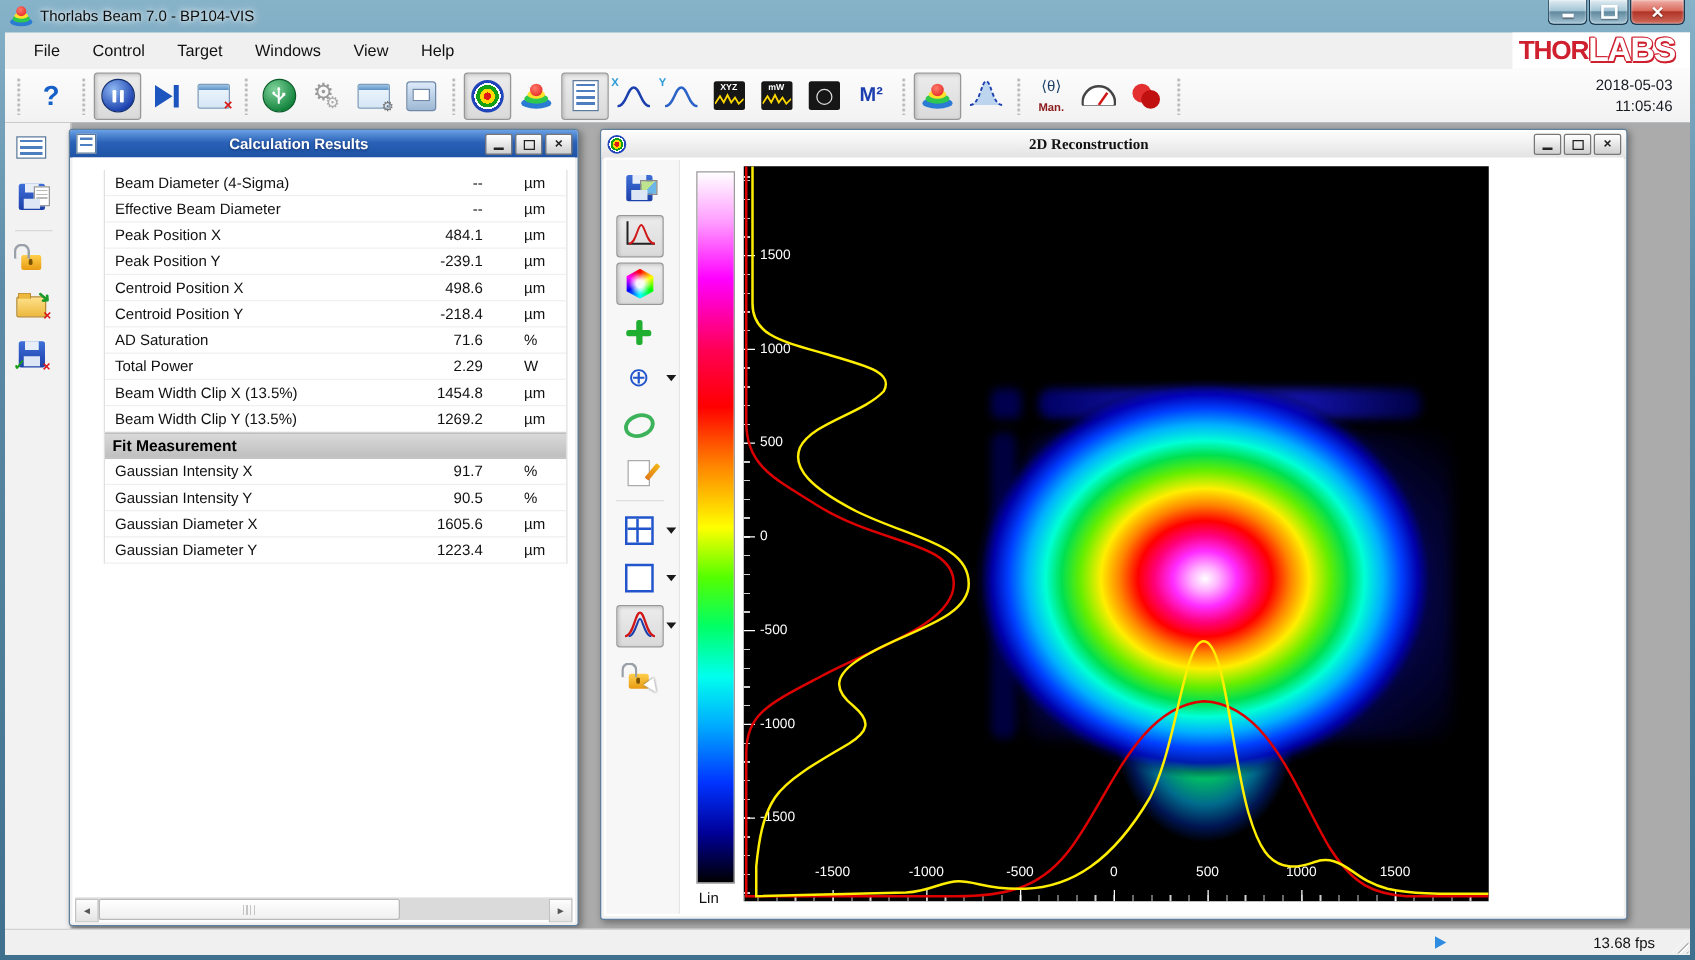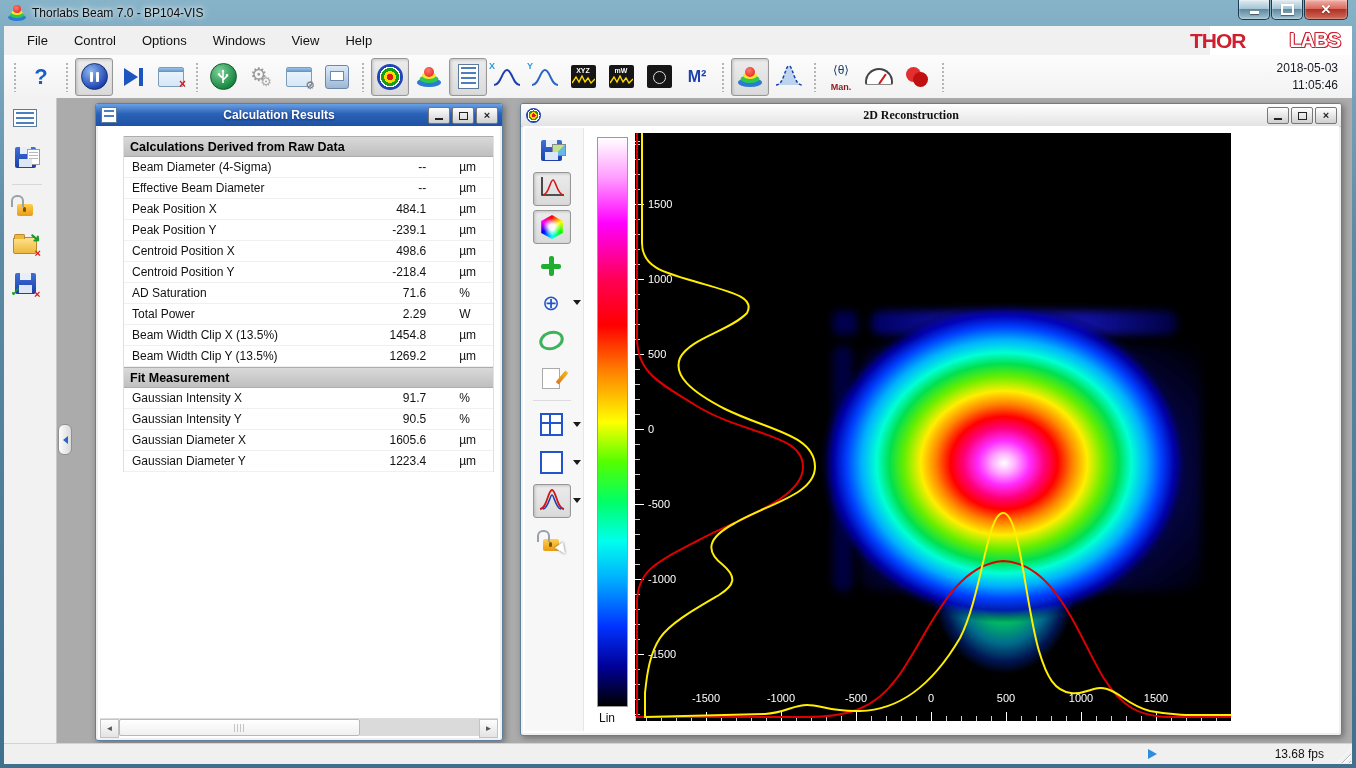--- a/index.html
+++ b/index.html
@@ -17,23 +17,23 @@
   
   .cone{position:relative;width:18px;height:16px;}
   .cone i{position:absolute;left:50%;transform:translateX(-50%);border-radius:50%;}
   .cone .c1{bottom:0;width:18px;height:7px;background:#2b7bd4;}
   .cone .c2{bottom:3px;width:14px;height:6px;background:#2ec84e;}
   .cone .c3{bottom:6px;width:11px;height:5px;background:#ffe12b;}
   .cone .c4{bottom:8px;width:8px;height:8px;background:radial-gradient(circle at 40% 35%,#ff7a6a,#e01818);}
   
   .menubar{position:absolute;top:26px;left:4px;right:4px;height:29px;background:#f0f0f0;display:flex;align-items:center;padding-left:10px;border-bottom:1px solid #e2e2e2;}
   .menu-item{font-size:13px;color:#111;padding:4px 13px;cursor:default;}
-  .logo{position:absolute;right:0;top:0;height:29px;background:#fff;display:flex;align-items:center;justify-content:flex-end;padding:0 12px;width:118px;gap:44px;}
+  .logo{position:absolute;right:0;top:0;height:29px;background:#fff;display:flex;align-items:center;justify-content:flex-end;padding:0 12px;width:118px;}
   .logo .thor{color:#cf2030;font-weight:bold;font-size:21px;letter-spacing:-1px;}
-  .logo .labs{color:#fff;font-weight:bold;font-size:20px;letter-spacing:-1px;text-shadow:-1px 0 #cf2030,1px 0 #cf2030,0 -1px #cf2030,0 1px #cf2030,1px 1px #cf2030,-1px -1px #cf2030;}
+  .logo .labs{color:#fff;font-weight:bold;font-size:27px;letter-spacing:-1px;text-shadow:-1px 0 #cf2030,1px 0 #cf2030,0 -1px #cf2030,0 1px #cf2030,1px 1px #cf2030,-1px -1px #cf2030;}
   
   .toolbar{position:absolute;top:55px;left:4px;right:4px;height:43px;background:linear-gradient(#fcfcfc,#f2f2f2);border-bottom:1px solid #d5d5d5;display:flex;align-items:center;padding:0 4px;}
   .grip{width:4px;height:30px;margin:0 5px;background-image:radial-gradient(circle,#b5b5b5 1px,transparent 1.3px);background-size:4px 4px;flex:none;}
   .tbtn{width:36px;height:36px;display:flex;align-items:center;justify-content:center;position:relative;margin:0 1px;flex:none;}
   .pressed{background:linear-gradient(#ececec,#dadada);border:1px solid #979797;border-radius:3px;box-shadow:inset 1px 1px 3px rgba(0,0,0,.18);}
   .datetime{margin-left:auto;text-align:right;font-size:12px;color:#16191f;line-height:1.35;padding-right:10px;}
   
   .qmark{font-size:22px;font-weight:bold;color:#1560c8;}
   .pauseC{width:25px;height:25px;border-radius:50%;background:radial-gradient(circle at 35% 30%,#8db8f2,#1b3fae 75%);border:1px solid #12306e;display:flex;align-items:center;justify-content:center;gap:3px;}
   .pauseC b{width:3px;height:10px;background:#fff;border-radius:1px;}
@@ -82,21 +82,21 @@
   .padlock::before{content:"";position:absolute;left:-6px;top:-9px;width:9px;height:10px;border:2.5px solid #9aa0a8;border-bottom:none;border-radius:6px 6px 0 0;}
   .padlock::after{content:"";position:absolute;left:6px;top:3px;width:3px;height:5px;background:#7a5200;border-radius:2px;}
   .folderic{position:relative;width:22px;height:15px;background:linear-gradient(#ffe08a,#ecb93e);border:1px solid #b8892a;border-radius:2px;margin-top:5px;}
   .folderic::before{content:"";position:absolute;left:0;top:-4px;width:9px;height:4px;background:#ecb93e;border:1px solid #b8892a;border-bottom:none;border-radius:2px 2px 0 0;}
   .greenarr{position:absolute;right:-5px;top:-8px;color:#1a9a28;font-size:13px;font-weight:bold;transform:rotate(40deg);}
   .redxsm{position:absolute;right:-5px;bottom:-6px;color:#d91818;font-weight:bold;font-size:11px;}
   .greenchk{position:absolute;left:-4px;bottom:-5px;color:#18a018;font-weight:bold;font-size:12px;}
   .pill{position:absolute;width:12px;height:29px;background:linear-gradient(90deg,#fdfdfd,#d9d9d9);border:1px solid #909090;border-radius:6px;display:flex;align-items:center;justify-content:center;}
   .pill i{width:0;height:0;border-top:4px solid transparent;border-bottom:4px solid transparent;border-right:5px solid #2a66c8;}
   
-  .child{position:absolute;border:1px solid #5f7f9c;border-radius:3px;box-shadow:2px 2px 6px rgba(0,0,0,.35);background:#f0f0f0;margin-left:40px;}
+  .child{position:absolute;border:1px solid #5f7f9c;border-radius:3px;box-shadow:2px 2px 6px rgba(0,0,0,.35);background:#f0f0f0;}
   .cw-title{position:relative;height:22px;border-radius:2px 2px 0 0;display:flex;align-items:center;}
   .child.active .cw-title{background:linear-gradient(#6aa0e4,#2a62b8 45%,#1e52a4);}
   .child.inactive .cw-title{background:linear-gradient(#fefefe,#e3e3e3);border-bottom:1px solid #cfcfcf;}
   .cw-title .t{position:absolute;left:30px;right:70px;text-align:center;font-weight:bold;font-size:12px;}
   .child.active .cw-title .t{color:#fff;text-shadow:0 1px 2px rgba(0,0,40,.5);}
   .child.inactive .cw-title .t{color:#111;font-family:Liberation Serif, serif;}
   .cw-icon{margin-left:5px;z-index:1;}
   .cw-btns{position:absolute;right:4px;top:3px;display:flex;gap:2px;}
   .cwbtn{width:20px;height:15px;border:1px solid #777;border-radius:2px;background:linear-gradient(#ffffff,#cfcfcf);display:flex;align-items:center;justify-content:center;}
   .cwbtn .m{width:8px;height:2px;background:#222;margin-top:6px;}
@@ -195,21 +195,21 @@
       <span class="capbtn close">
           <span class="glyph-x">✕</span>
         </span>
     </div>
   </div>
 
   <div class="menubar">
     <div style="display:flex;">
         <span class="menu-item">File</span>
         <span class="menu-item">Control</span>
-        <span class="menu-item">Options</span>
+        <span class="menu-item">Target</span>
         <span class="menu-item">Windows</span>
         <span class="menu-item">View</span>
         <span class="menu-item">Help</span>
       </div>
     <div class="logo">
       <span class="thor">THOR</span>
         <span class="labs">LABS</span>
     </div>
   </div>
 
@@ -392,21 +392,20 @@
               <span class="b"></span>
             </span>
           <span class="cwbtn">
               <span class="x">×</span>
             </span>
         </span>
       </div>
       <div class="calc-body">
         <div class="calc-table">
           <div>
-              <div class="srow">Calculations Derived from Raw Data</div>
               <div class="trow">
                 <span class="p">Beam Diameter (4-Sigma)</span>
                 <span class="v">--</span>
                 <span class="u">µm</span>
               </div>
               <div class="trow">
                 <span class="p">Effective Beam Diameter</span>
                 <span class="v">--</span>
                 <span class="u">µm</span>
               </div>

